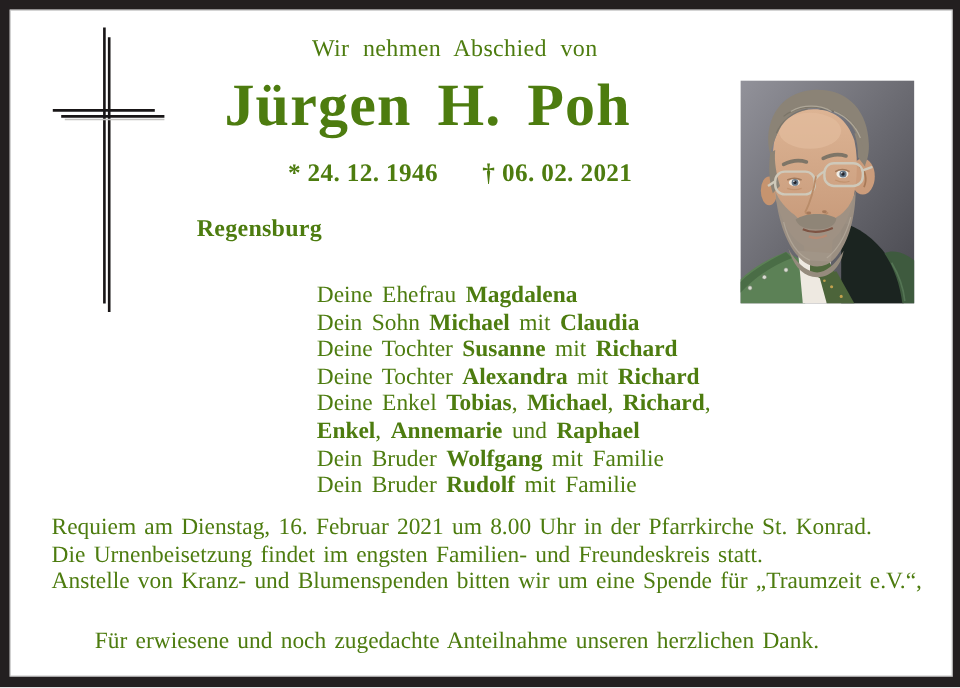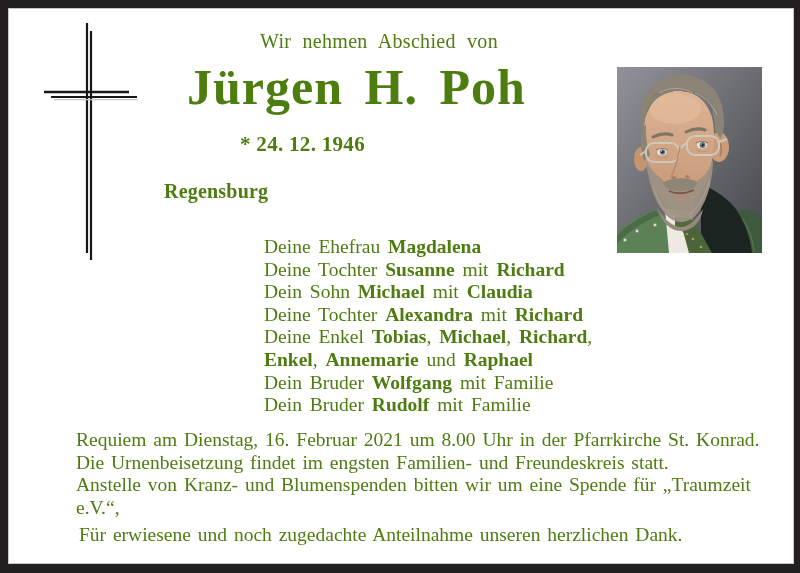--- a/index.html
+++ b/index.html
@@ -15,21 +15,21 @@
   }
   .cross{position:absolute;left:38px;top:15px;z-index:2;}
   .intro{position:absolute;left:260px;top:31px;font-size:20px;line-height:20px;word-spacing:6px;letter-spacing:.3px;}
   .name{position:absolute;left:187px;top:62px;font-size:50px;line-height:50px;font-weight:bold;letter-spacing:1px;word-spacing:8px;}
   .dates{position:absolute;left:240px;top:134px;font-size:21px;line-height:21px;font-weight:bold;display:flex;gap:37px;letter-spacing:.3px;}
   .city{position:absolute;left:164px;top:181px;font-size:20px;line-height:20px;font-weight:bold;letter-spacing:.2px;}
   .remembrance-heading{position:absolute;left:264px;top:209px;font-size:19.5px;line-height:22.6px;word-spacing:4px;}
   .family{position:absolute;left:264px;top:236px;font-size:19.5px;line-height:22.6px;word-spacing:3px;}
   .family b{font-weight:bold;}
   .photo{position:absolute;left:617px;top:67px;width:145px;height:186px;}
-  .details{position:absolute;left:43px;top:429px;font-size:19.5px;line-height:22.5px;word-spacing:2px;margin-left:33px;}
+  .details{position:absolute;left:43px;top:429px;font-size:19.5px;line-height:22.5px;word-spacing:2px;}
   .thanks{position:absolute;left:43px;top:524px;font-size:19.5px;line-height:22.5px;word-spacing:2px;margin-left:36px;}
 </style>
 </head>
 <body>
 
 <div class="page">
   <div class="frame"></div>
 
   <svg class="cross" width="104" height="250" viewBox="0 0 104 250" aria-hidden="true">
     <line x1="49" y1="8" x2="49" y2="238" stroke="#191617" stroke-width="2.2"></line>
@@ -37,28 +37,29 @@
     <line x1="6" y1="77" x2="91" y2="77" stroke="#191617" stroke-width="2.4"></line>
     <line x1="13" y1="82" x2="99" y2="82" stroke="#191617" stroke-width="2.2"></line>
     <line x1="16" y1="84.6" x2="99" y2="84.6" stroke="#c4c2c0" stroke-width="1.2"></line>
   </svg>
 
   <div class="intro">Wir nehmen Abschied von</div>
   <div class="name">Jürgen H. Poh</div>
 
   <div class="dates">
     <span>* 24. 12. 1946</span>
+    <span>† 06. 02. 2021</span>
   </div>
 
   <div class="city">Regensburg</div>
 
   <div class="family">
     <div><span>Deine Ehefrau </span><b>Magdalena</b></div>
+    <div><span>Dein Sohn </span><b>Michael</b><span> mit </span><b>Claudia</b></div>
     <div><span>Deine Tochter </span><b>Susanne</b><span> mit </span><b>Richard</b></div>
-    <div><span>Dein Sohn </span><b>Michael</b><span> mit </span><b>Claudia</b></div>
     <div><span>Deine Tochter </span><b>Alexandra</b><span> mit </span><b>Richard</b></div>
     <div><span>Deine Enkel </span><b>Tobias</b><span>, </span><b>Michael</b><span>, </span><b>Richard</b><span>,</span></div>
     <div><b>Enkel</b><span>, </span><b>Annemarie</b><span> und </span><b>Raphael</b></div>
     <div><span>Dein Bruder </span><b>Wolfgang</b><span> mit Familie</span></div>
     <div><span>Dein Bruder </span><b>Rudolf</b><span> mit Familie</span></div>
   </div>
 
   <svg class="photo" viewBox="0 0 145 186" preserveAspectRatio="none" aria-hidden="true">
     <defs>
       <linearGradient id="pbg" x1="0" y1="0" x2="1" y2="1">

